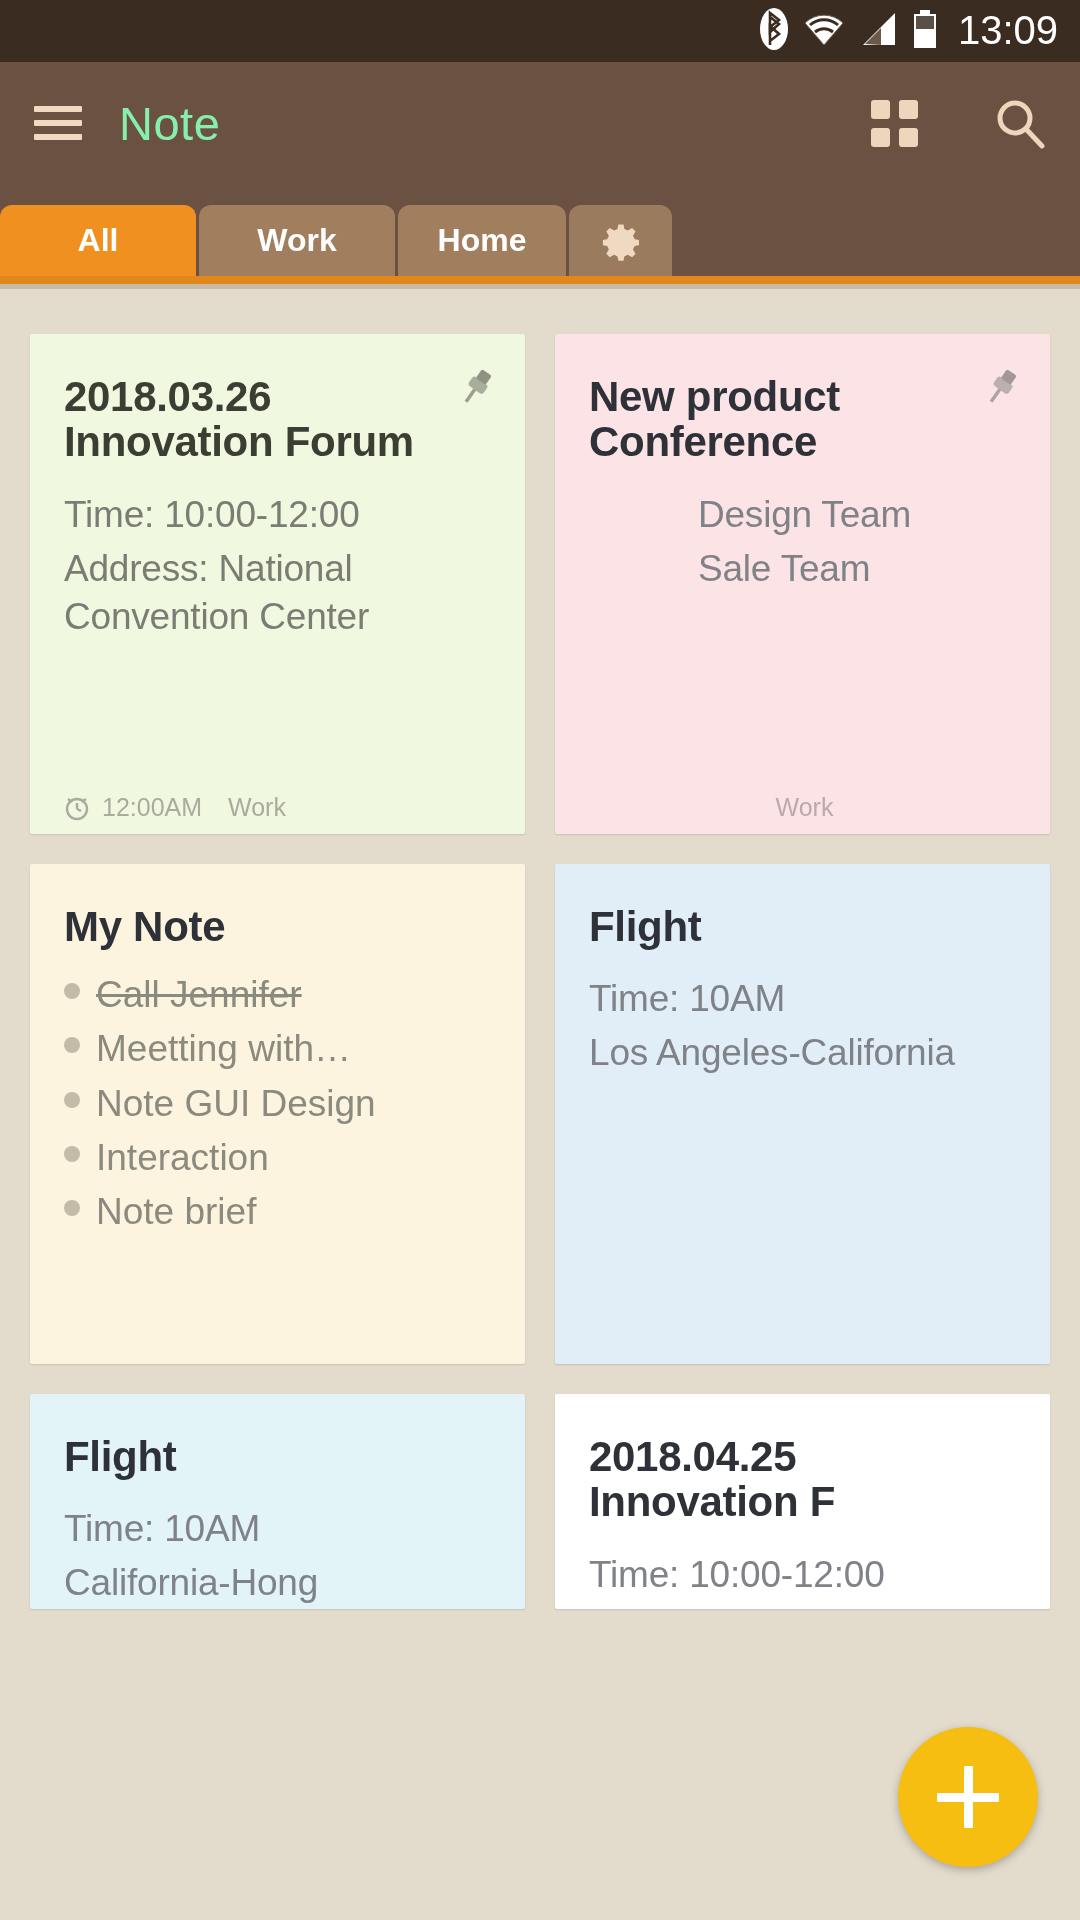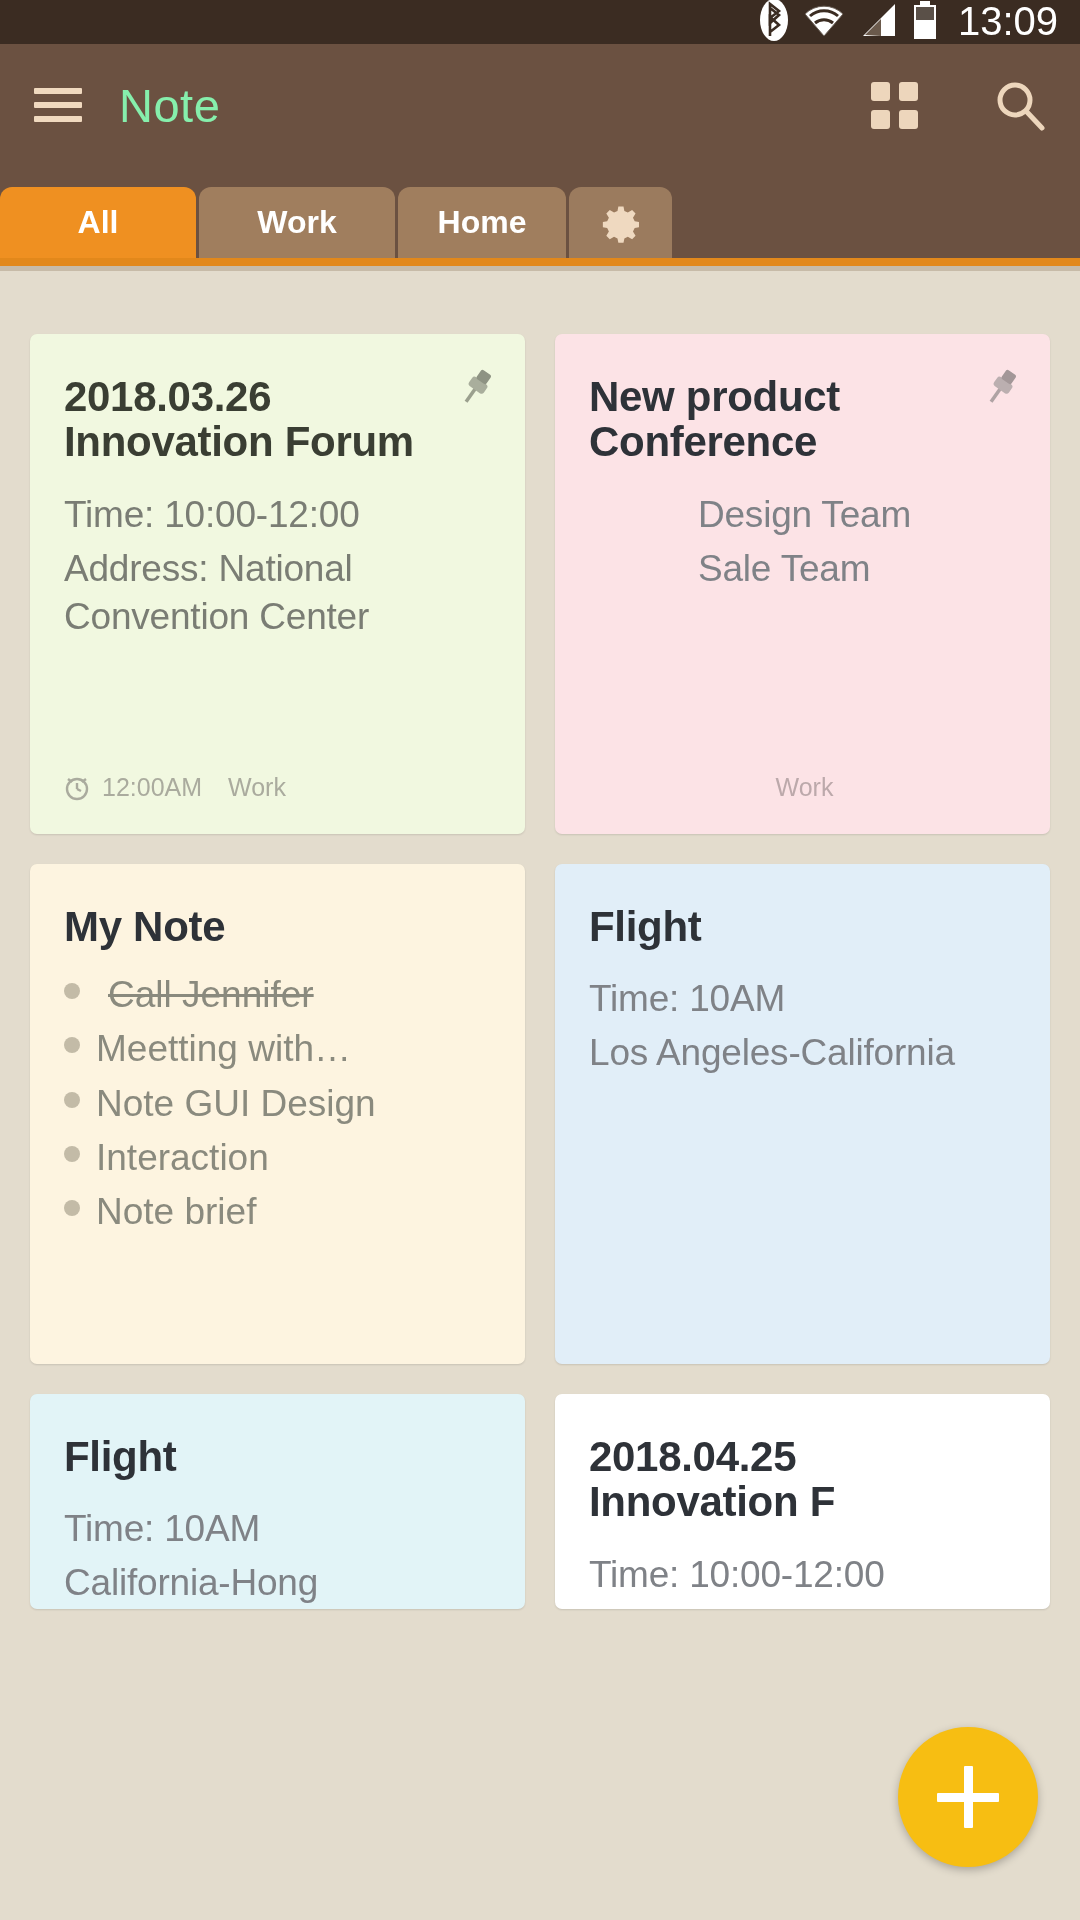--- a/index.html
+++ b/index.html
@@ -6,21 +6,21 @@
   html,body { width:1080px; height:1920px; }
   body {
     font-family:"Liberation Sans", sans-serif;
     background:#E3DCCD;
     overflow:hidden;
     position:relative;
   }
 
   
   .statusbar {
-    height:44px; background:#3B2C22;
+    height:62px; background:#3B2C22;
     display:flex; align-items:center; justify-content:flex-end;
     padding-right:22px; gap:14px;
   }
   .sb-icons { display:flex; align-items:center; gap:13px; }
   .sb-time {
     color:#ffffff; font-size:40px; letter-spacing:0px;
     font-family:"Liberation Sans", sans-serif; line-height:1;
     padding-left:6px; padding-bottom:3px;
   }
 
@@ -65,22 +65,22 @@
 
   
   .notes {
     position:absolute; top:305px; left:0; right:0; bottom:0;
     padding:29px 30px 0 30px;
     display:grid; grid-template-columns:1fr 1fr;
     column-gap:30px; row-gap:30px;
     align-content:start;
   }
   .card {
-    position:relative; padding:40px 30px 32px 34px;
-    border-radius:7px; overflow:hidden;
+    position:relative; padding:40px 30px 12px 34px;
+    border-radius:2px; overflow:hidden;
     box-shadow:0 1px 2px rgba(0,0,0,0.12);
     display:flex; flex-direction:column;
   }
   .card.green  { background:#F1F8E0; height:500px; }
   .card.pink   { background:#FCE3E6; height:500px;align-items:center; }
   .card.cream  { background:#FDF4E0; height:500px; }
   .card.blue   { background:#E1EEF8; height:500px; }
   .card.cyan   { background:#E2F4F7; height:215px; }
   .card.white  { background:#FFFFFF;  height:215px; }
 
@@ -104,21 +104,21 @@
   .card.cyan .card-line { color:#7F8287; }
   .card-line + .card-line { margin-top:6px; }
 
   .bullets { margin-top:22px; }
   .bullet-row { display:flex; align-items:baseline; gap:16px; margin-bottom:6px; }
   .bullet-dot {
     width:16px; height:16px; border-radius:50%; background:#C3BBA7;
     flex:none; transform:translateY(-8px);
   }
   .bullet-text { font-size:37px; color:#8A8A7E; line-height:1.3; }
-  .bullet-text.done { text-decoration:line-through;margin-left:12px; }
+  .bullet-text.done { text-decoration:line-through; }
 
   .card-footer {
     margin-top:auto; display:flex; align-items:center; gap:12px;
     font-size:25px; color:#AAAB9E;
   }
   .card.pink .card-footer { color:#BCA9AB; }
   .clock-icon { width:26px; height:26px; flex:none; }
   .footer-tag { margin-left:14px; }
 
   .pin-icon { position:absolute; top:30px; right:24px; width:46px; height:46px; }

